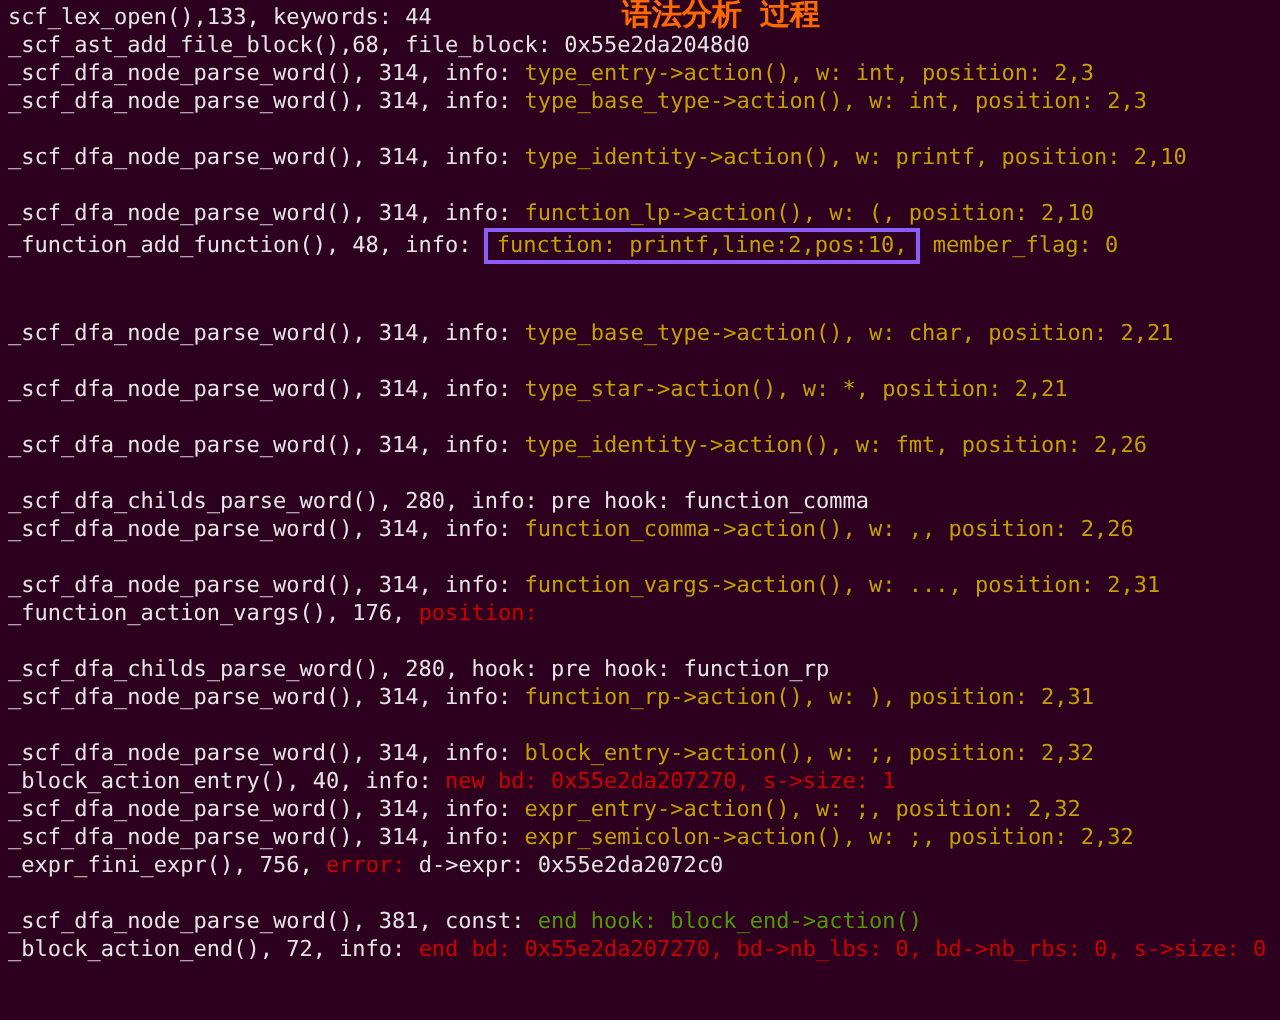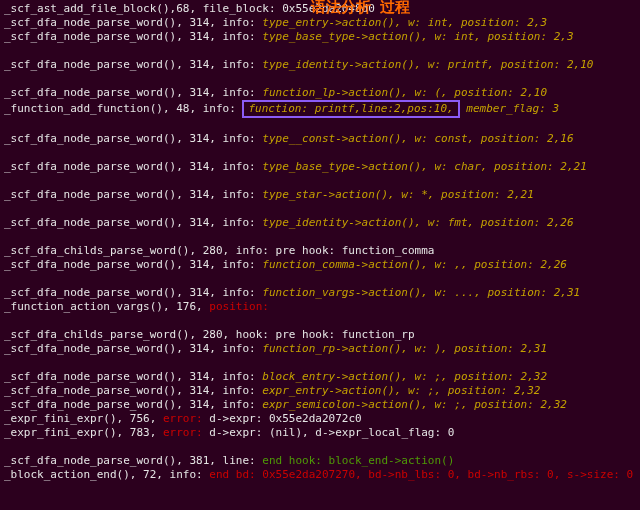--- a/index.html
+++ b/index.html
@@ -15,21 +15,21 @@
     overflow: hidden;
     white-space: nowrap;
   }
   .term {
     padding: 2px 4px;
     position: relative;
   }
   .ln { display: block; }
 
   .white  { color: #e5e5e5; }
-  .yel    { color: #c4a000; font-style: italic; }
+  .yel    { color: #c4a000; }
   .red    { color: #cc0000; }
   .green  { color: #4e9a06; }
 
   .title  { color: #ff6a00; font-size: 15px; font-weight: bold; }
 
   .boxed {
     border: 2px solid #8b5cf6;
     padding: 0 4px 0 4px;
     display: inline-block;
   }
@@ -43,49 +43,49 @@
 </head>
 <body>
 
 <div class="term">
 
   <div class="title-wrap">
     <span class="title">语法分析 过程</span>
   </div>
 
   <div id="lines">
+      <div class="ln"><span class="white">scf_lex_open(),133, keywords: 44</span></div>
       <div class="ln"><span class="white">_scf_ast_add_file_block(),68, file_block: 0x55e2da2048d0</span></div>
       <div class="ln"><span class="white">_scf_dfa_node_parse_word(), 314, info: </span><span class="yel">type_entry-&gt;action(), w: int, position: 2,3</span></div>
       <div class="ln"><span class="white">_scf_dfa_node_parse_word(), 314, info: </span><span class="yel">type_base_type-&gt;action(), w: int, position: 2,3</span></div>
       <div class="ln">&nbsp;</div>
       <div class="ln"><span class="white">_scf_dfa_node_parse_word(), 314, info: </span><span class="yel">type_identity-&gt;action(), w: printf, position: 2,10</span></div>
       <div class="ln">&nbsp;</div>
       <div class="ln"><span class="white">_scf_dfa_node_parse_word(), 314, info: </span><span class="yel">function_lp-&gt;action(), w: (, position: 2,10</span></div>
-      <div class="ln"><span class="white">_function_add_function(), 48, info: </span><span class="yel boxed">function: printf,line:2,pos:10,</span><span class="yel"> member_flag: 3</span></div>
+      <div class="ln"><span class="white">_function_add_function(), 48, info: </span><span class="yel boxed">function: printf,line:2,pos:10,</span><span class="yel"> member_flag: 0</span></div>
       <div class="ln">&nbsp;</div>
-      <div class="ln"><span class="white">_scf_dfa_node_parse_word(), 314, info: </span><span class="yel">type__const-&gt;action(), w: const, position: 2,16</span></div>
       <div class="ln">&nbsp;</div>
       <div class="ln"><span class="white">_scf_dfa_node_parse_word(), 314, info: </span><span class="yel">type_base_type-&gt;action(), w: char, position: 2,21</span></div>
       <div class="ln">&nbsp;</div>
       <div class="ln"><span class="white">_scf_dfa_node_parse_word(), 314, info: </span><span class="yel">type_star-&gt;action(), w: *, position: 2,21</span></div>
       <div class="ln">&nbsp;</div>
       <div class="ln"><span class="white">_scf_dfa_node_parse_word(), 314, info: </span><span class="yel">type_identity-&gt;action(), w: fmt, position: 2,26</span></div>
       <div class="ln">&nbsp;</div>
       <div class="ln"><span class="white">_scf_dfa_childs_parse_word(), 280, info: pre hook: function_comma</span></div>
       <div class="ln"><span class="white">_scf_dfa_node_parse_word(), 314, info: </span><span class="yel">function_comma-&gt;action(), w: ,, position: 2,26</span></div>
       <div class="ln">&nbsp;</div>
       <div class="ln"><span class="white">_scf_dfa_node_parse_word(), 314, info: </span><span class="yel">function_vargs-&gt;action(), w: ..., position: 2,31</span></div>
       <div class="ln"><span class="white">_function_action_vargs(), 176,  </span><span class="red">position:</span></div>
       <div class="ln">&nbsp;</div>
       <div class="ln"><span class="white">_scf_dfa_childs_parse_word(), 280, hook: pre hook: function_rp</span></div>
       <div class="ln"><span class="white">_scf_dfa_node_parse_word(), 314, info: </span><span class="yel">function_rp-&gt;action(), w: ), position: 2,31</span></div>
       <div class="ln">&nbsp;</div>
       <div class="ln"><span class="white">_scf_dfa_node_parse_word(), 314, info: </span><span class="yel">block_entry-&gt;action(), w: ;, position: 2,32</span></div>
+      <div class="ln"><span class="white">_block_action_entry(), 40, info:  </span><span class="red">new bd: 0x55e2da207270, s-&gt;size: 1</span></div>
       <div class="ln"><span class="white">_scf_dfa_node_parse_word(), 314, info: </span><span class="yel">expr_entry-&gt;action(), w: ;, position: 2,32</span></div>
       <div class="ln"><span class="white">_scf_dfa_node_parse_word(), 314, info: </span><span class="yel">expr_semicolon-&gt;action(), w: ;, position: 2,32</span></div>
       <div class="ln"><span class="white">_expr_fini_expr(), 756,  </span><span class="red">error:</span><span class="white"> d-&gt;expr: 0x55e2da2072c0</span></div>
-      <div class="ln"><span class="white">_expr_fini_expr(), 783,  </span><span class="red">error:</span><span class="white"> d-&gt;expr: (nil), d-&gt;expr_local_flag: 0</span></div>
       <div class="ln">&nbsp;</div>
-      <div class="ln"><span class="white">_scf_dfa_node_parse_word(), 381, line: </span><span class="green">end hook: block_end-&gt;action()</span></div>
+      <div class="ln"><span class="white">_scf_dfa_node_parse_word(), 381, const: </span><span class="green">end hook: block_end-&gt;action()</span></div>
       <div class="ln"><span class="white">_block_action_end(), 72, info:  </span><span class="red">end bd: 0x55e2da207270, bd-&gt;nb_lbs: 0, bd-&gt;nb_rbs: 0, s-&gt;size: 0</span></div>
     </div>
 
 </div>
 
 </body></html>

